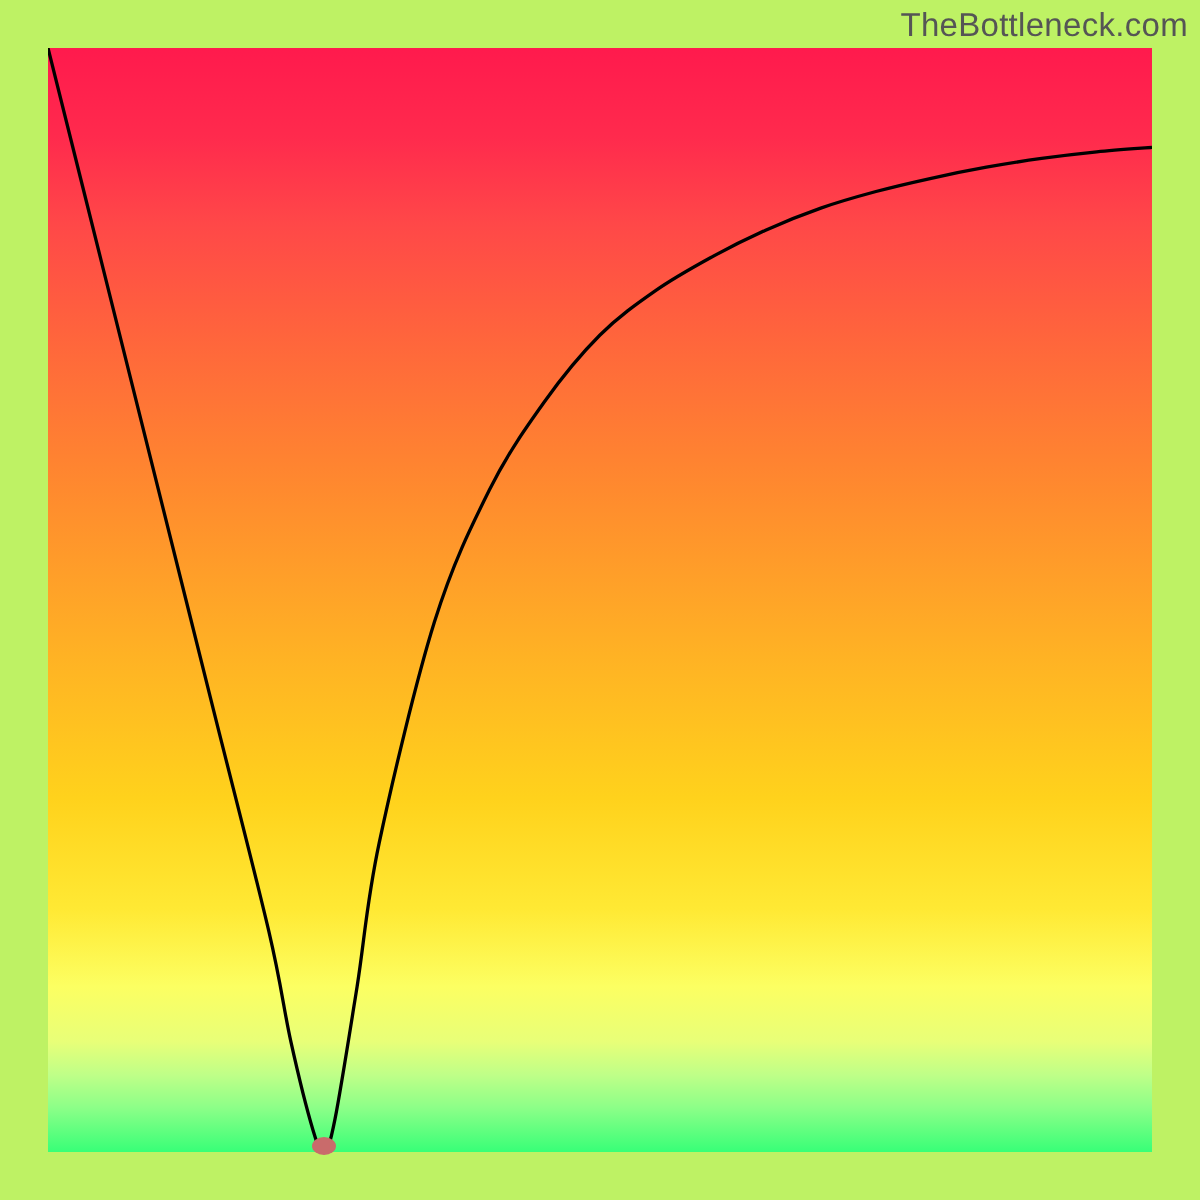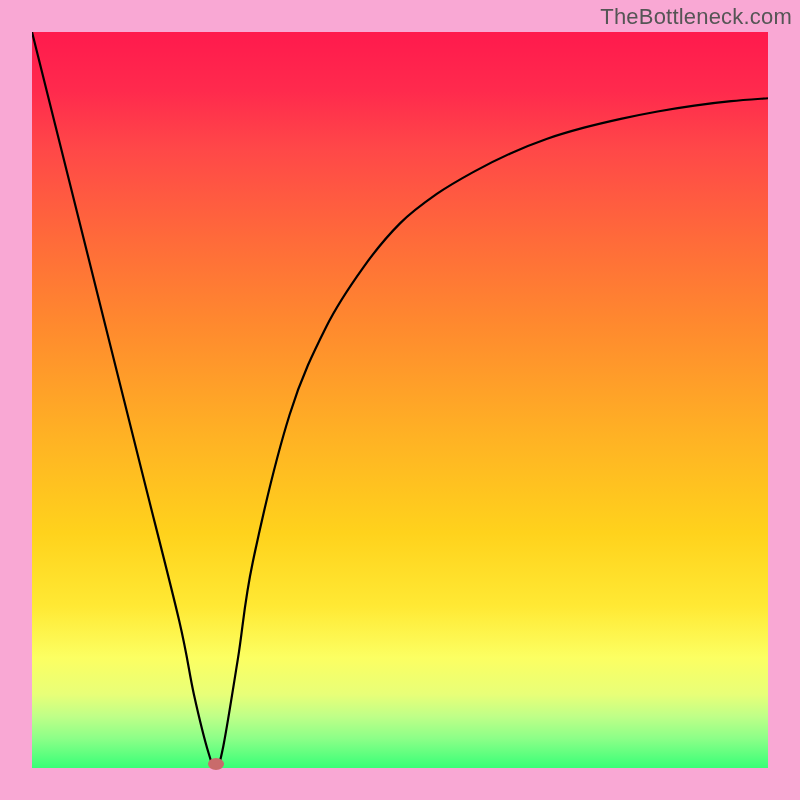--- a/index.html
+++ b/index.html
@@ -10,21 +10,21 @@
     background: #000;
     overflow: hidden;
     font-family: Arial, Helvetica, sans-serif;
   }
   .frame {
     position: absolute;
     top: 0;
     left: 0;
     width: 800px;
     height: 800px;
-    background: #f9a8d4;
+    background: #bef264;
   }
   .plot-area {
     position: absolute;
     top: 32px;
     left: 32px;
     width: 736px;
     height: 736px;
     background: linear-gradient(to bottom,
       #ff1a4d 0%,
       #ff2a4d 8%,

